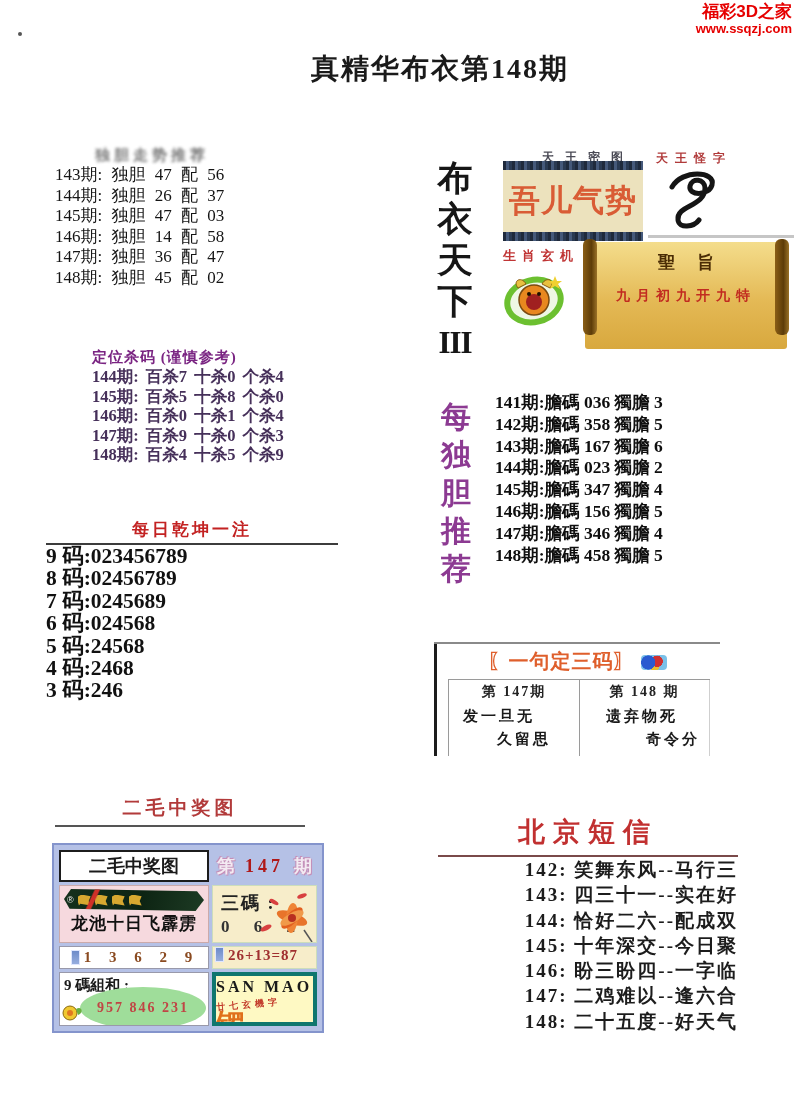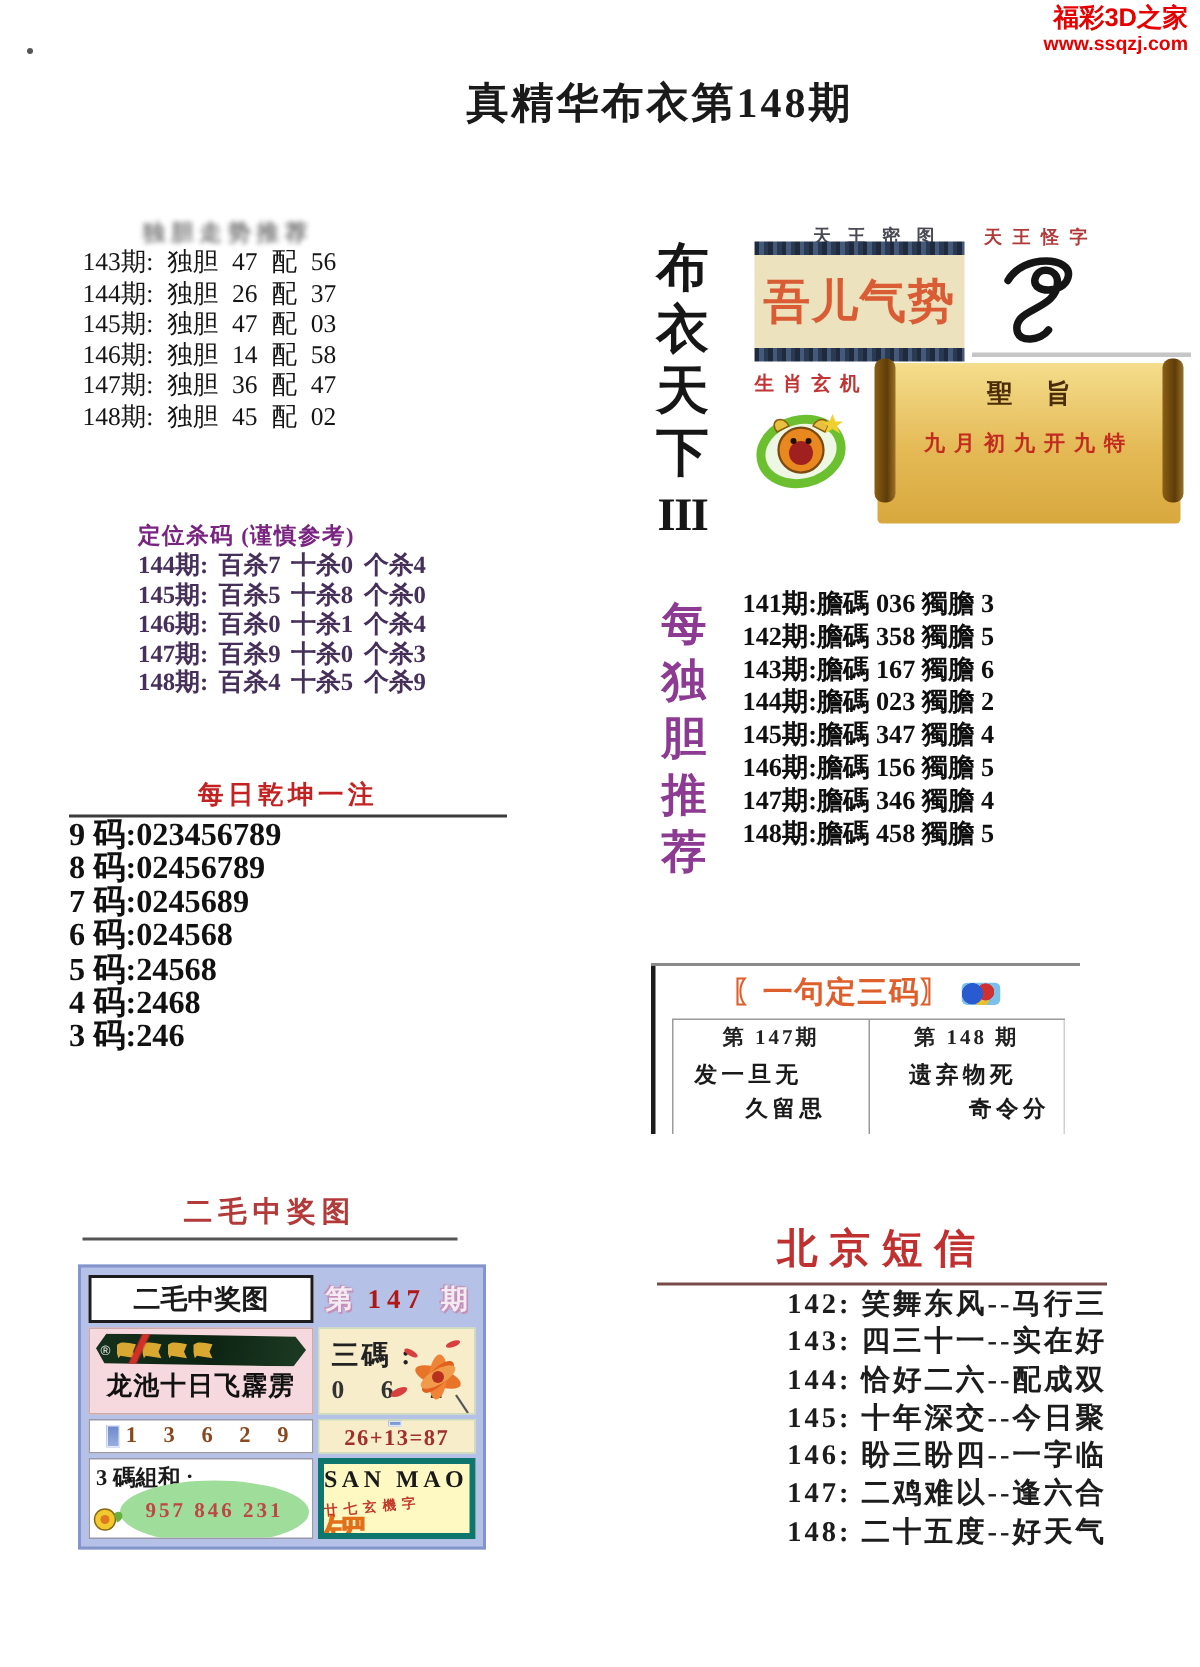--- a/index.html
+++ b/index.html
@@ -51,21 +51,21 @@
   .reg{color:#eee;font-size:9px;font-family:"Liberation Sans",sans-serif;}
   .goldglyph{display:inline-block;width:13px;height:11px;margin-left:4px;background:#d8a830;
       clip-path:polygon(0 20%,30% 0,100% 15%,85% 60%,100% 100%,20% 85%,10% 100%,0 60%);}
   .gold-banner::after{content:"";position:absolute;left:6px;top:-3px;width:46px;height:26px;
       background:linear-gradient(115deg,transparent 44%,#d03028 47%,#d03028 53%,transparent 56%);}
   .slogan{font-size:17px;font-weight:bold;color:#111;text-align:center;letter-spacing:1px;}
   .c-cream{background:#f7edca;border:1px solid #cdb;}
   .sanma-label{font-size:18px;font-weight:bold;color:#222;margin:5px 0 2px 8px;letter-spacing:2px;}
   .sanma-val{font-size:17px;font-weight:bold;color:#333;margin-left:8px;letter-spacing:10px;}
   .c-row3l{background:#fff;border:1px solid #99a;display:flex;align-items:center;justify-content:center;}
-  .c-row3r{background:#f7edca;border:1px solid #cdb;display:flex;align-items:center;flex-direction:column;}
+  .c-row3r{background:#f7edca;border:1px solid #cdb;display:flex;align-items:flex-start;}
   .stamp{display:inline-block;width:9px;height:15px;margin:0 4px 0 2px;
          background:linear-gradient(#6a88c8,#9ab0e0);box-shadow:inset 0 0 0 1px #dfe6ff;}
   .row3-num{font-size:15px;font-weight:bold;color:#8a4a20;letter-spacing:7px;}
   .row3-sum{font-size:15px;font-weight:bold;color:#a03030;letter-spacing:1px;}
   .c-row4l{background:#fff;border:1px solid #99a;}
   .zuhe-label{font-size:15px;font-weight:bold;margin:3px 0 0 4px;}
   .green-oval{position:absolute;right:2px;top:14px;width:126px;height:42px;background:#9fdd9a;
               border-radius:50%;display:flex;align-items:center;justify-content:center;font-family:Liberation Serif, serif;}
   .zuhe-val{font-size:14px;font-weight:bold;color:#c04545;letter-spacing:2px;}
   .c-row4r{background:#fef9c3;border:4px solid #0f766e;text-align:left;}
@@ -220,21 +220,21 @@
   <div class="c-box c-row3l">
     <span class="stamp"></span>
     <span class="row3-num">1 3 6 2 9</span>
   </div>
   <div class="c-box c-row3r">
     <span class="stamp"></span>
     <span class="row3-sum">26+13=87</span>
   </div>
 
   <div class="c-box c-row4l">
-    <div class="zuhe-label">3 碼組和 :</div>
+    <div class="zuhe-label">9 碼組和 :</div>
     <div class="green-oval">
       <span class="zuhe-val">957 846 231</span>
     </div>
     <svg class="abs" style="left:0;bottom:0" width="26" height="26" viewBox="0 0 26 26">
       <circle cx="10" cy="14" r="7" fill="#f0c830" stroke="#8a6a10"></circle>
       <circle cx="10" cy="14" r="3" fill="#e07820"></circle>
       <path d="M16 10 C 22 6, 24 14, 18 16" fill="#6ab040"></path>
     </svg>
   </div>
   <div class="c-box c-row4r">

